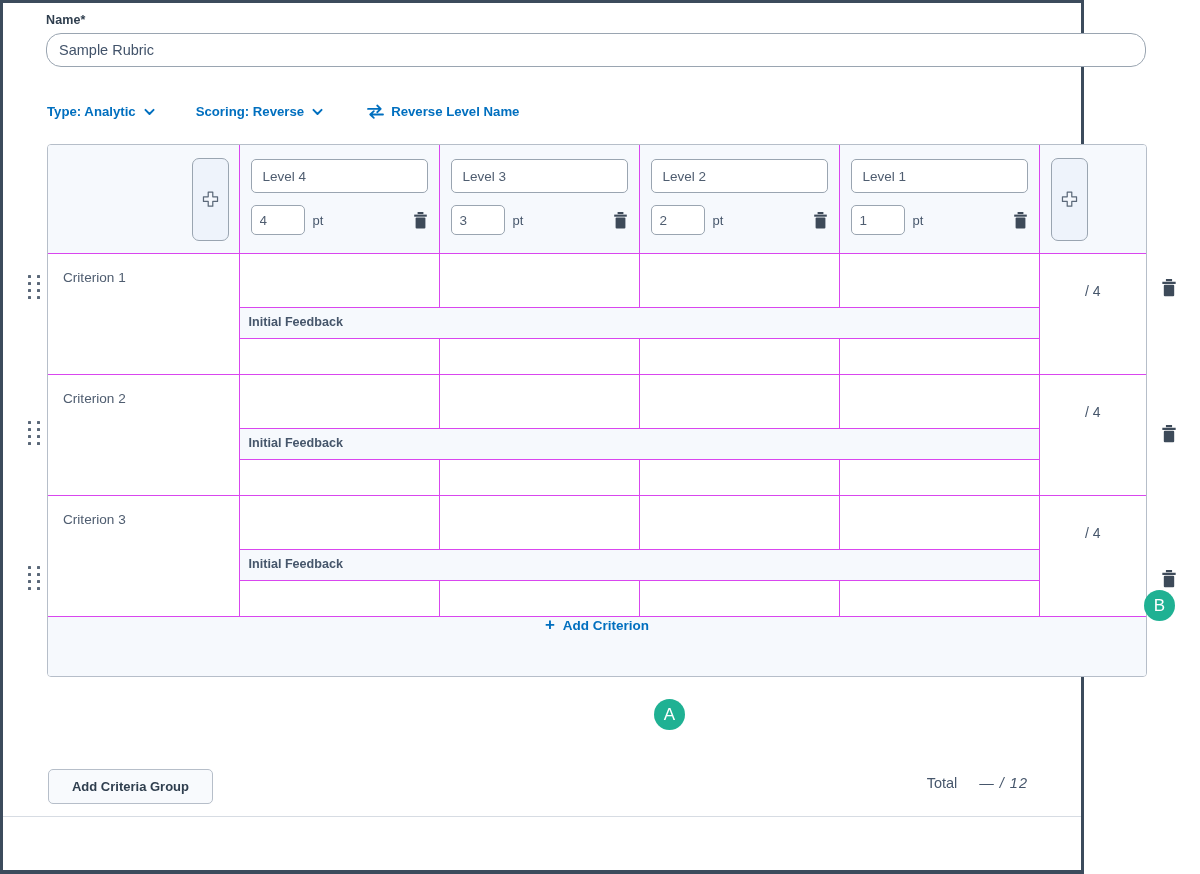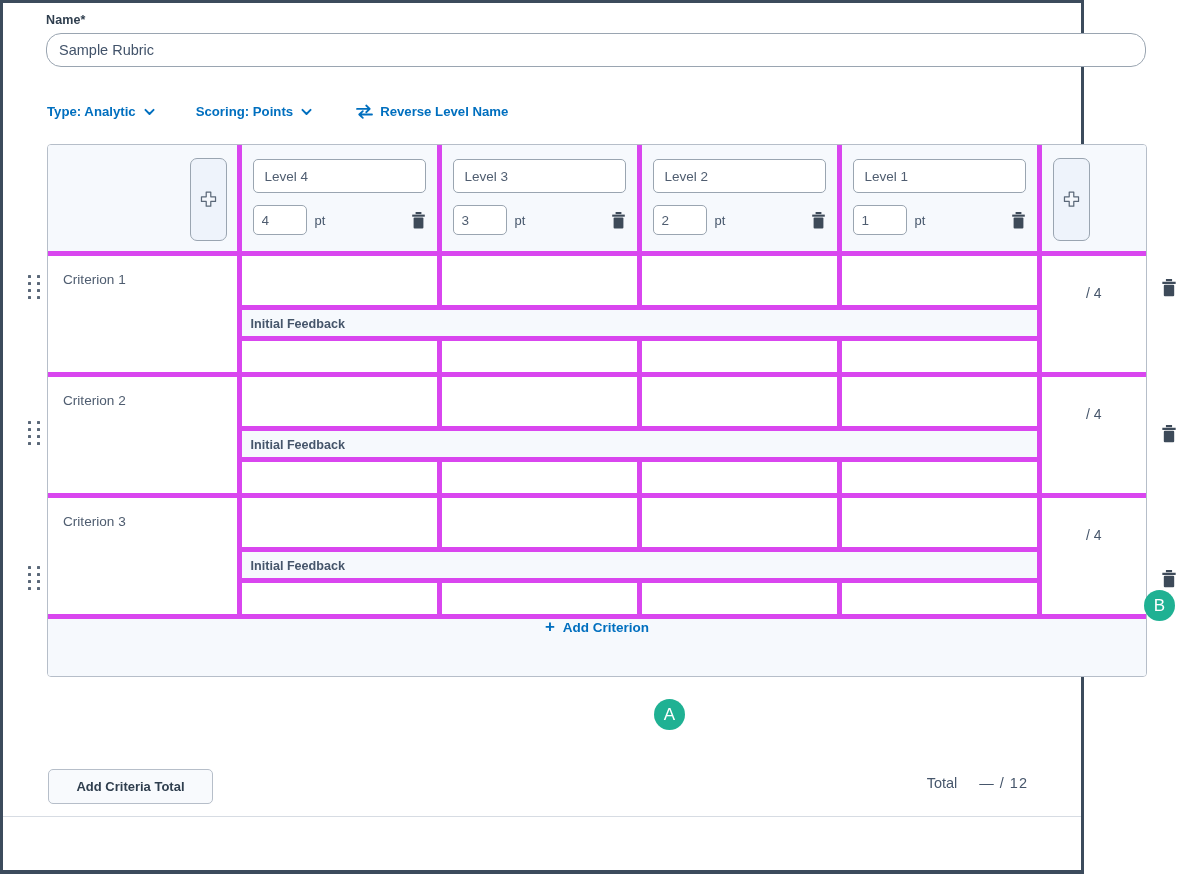--- a/index.html
+++ b/index.html
@@ -77,21 +77,21 @@
     position: absolute;
     left: 44px;
     top: 141px;
     width: 1100px;
     border: 1px solid #b6bec9;
     border-radius: 4px;
     background: #fff;
     overflow: hidden;
   }
   .rtable { width: 100%; border-collapse: collapse; table-layout: fixed; }
-  .rtable td { border: 5px solid #d946ef; vertical-align: top; }
+  .rtable td { border: 1px solid #d946ef; vertical-align: top; }
 
   
   .hdr-cell {
     background: #f6f9fd;
     height: 108px;
     position: relative;
     border-top: none !important;
   }
   .hdr-cell.first { border-left: none !important; }
   .hdr-cell.last  { border-right: none !important; }
@@ -258,21 +258,21 @@
   .total-wrap {
     position: absolute;
     right: 53px;
     top: 772px;
     display: flex;
     gap: 22px;
     align-items: baseline;
     font-size: 14.5px;
     color: #46566b;
   }
-  .total-val { letter-spacing: 1px; }
+  .total-val { letter-spacing: 1px; font-style: italic; }
 
   .footer-div {
     position: absolute;
     left: 0; right: 0;
     top: 813px;
     height: 1px;
     background: #d7dce3;
   }
   .footer {
     position: absolute;
@@ -296,21 +296,21 @@
     <span class="tool-link">
       <span>Type: Analytic</span>
       <span class="caret">
         <svg width="13" height="13" viewBox="0 0 16 16">
             <path d="M3 6l5 5 5-5" stroke="#006fbf" stroke-width="2.4" fill="none" stroke-linecap="round" stroke-linejoin="round"></path>
           </svg>
       </span>
     </span>
     <span class="tool-gap"></span>
     <span class="tool-link">
-      <span>Scoring: Points</span>
+      <span>Scoring: Reverse</span>
       <span class="caret">
         <svg width="13" height="13" viewBox="0 0 16 16">
             <path d="M3 6l5 5 5-5" stroke="#006fbf" stroke-width="2.4" fill="none" stroke-linecap="round" stroke-linejoin="round"></path>
           </svg>
       </span>
     </span>
     <span class="tool-gap2"></span>
     <span class="tool-link">
       <span class="swap-ico">
         <svg width="17" height="15" viewBox="0 0 18 16">
@@ -539,21 +539,21 @@
     <svg width="16" height="18" viewBox="0 0 15 17">
       <rect x="4.6" y="0" width="5.8" height="2.1" fill="#3d4a59"></rect>
       <rect x="1.2" y="2.6" width="12.6" height="2.1" fill="#3d4a59"></rect>
       <rect x="2.6" y="5.4" width="9.8" height="11" rx="1" fill="#3d4a59"></rect>
     </svg>
   </div>
 
   <div class="badge" id="badge-a">A</div>
   <div class="badge" id="badge-b">B</div>
 
-  <button class="add-group-btn">Add Criteria Total</button>
+  <button class="add-group-btn">Add Criteria Group</button>
   <div class="total-wrap">
     <span>Total</span>
     <span class="total-val">— / 12</span>
   </div>
 
   <div class="footer-div"></div>
   <div class="footer">
     
     
   </div>

